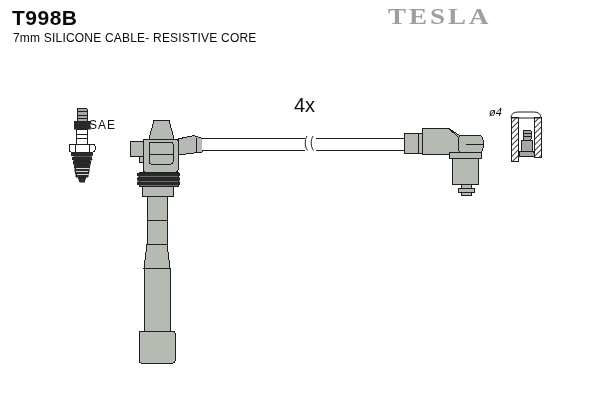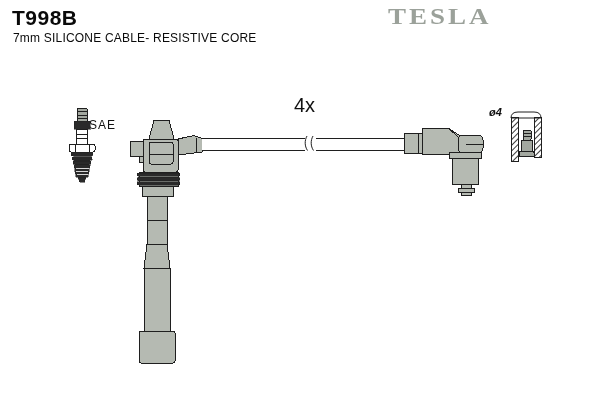--- a/index.html
+++ b/index.html
@@ -10,21 +10,21 @@
   .abs{position:absolute;white-space:nowrap;}
   #partnum{left:12px;top:6px;font-size:21px;font-weight:bold;letter-spacing:.5px;color:#0a0a0a;text-align:center;}
   #subtitle{left:13px;top:31px;font-size:12px;letter-spacing:.2px;color:#0a0a0a;}
   #brand{
     left:388px;top:4px;font-family:"Liberation Serif",serif;font-size:27px;font-weight:bold;
     color:var(--brand-gray,#9ba19a);letter-spacing:3px;
     transform:scaleY(.84);transform-origin:top left;
   }
   #sae{left:89px;top:118px;font-size:12px;letter-spacing:1px;}
   #qty{left:294px;top:94px;font-size:20px;text-align:center;}
-  #dia{left:489px;top:106px;font-size:11px;font-weight:bold;font-style:italic;}
+  #dia{left:489px;top:106px;font-size:11px;font-weight:normal;font-style:italic;}
   svg{position:absolute;left:0;top:0;}
   .g{fill:var(--boot-gray,#b5bab2);stroke:var(--outline,#1f1f1f);stroke-width:1;}
   .w{fill:#ffffff;stroke:var(--outline,#1f1f1f);stroke-width:1;}
   .d{fill:var(--dark-part,#2a2a2a);stroke:var(--outline,#1f1f1f);stroke-width:.5;}
   .m{fill:var(--metal-gray,#a3a8a0);stroke:var(--outline,#1f1f1f);stroke-width:1;}
   .ln{stroke:var(--outline,#1f1f1f);stroke-width:1;fill:none;}
   .lnw{stroke:#d8d8d8;stroke-width:1;fill:none;}
   .hz{fill:url(#hatch);stroke:var(--outline,#1f1f1f);stroke-width:1;}
 </style>
 </head>

